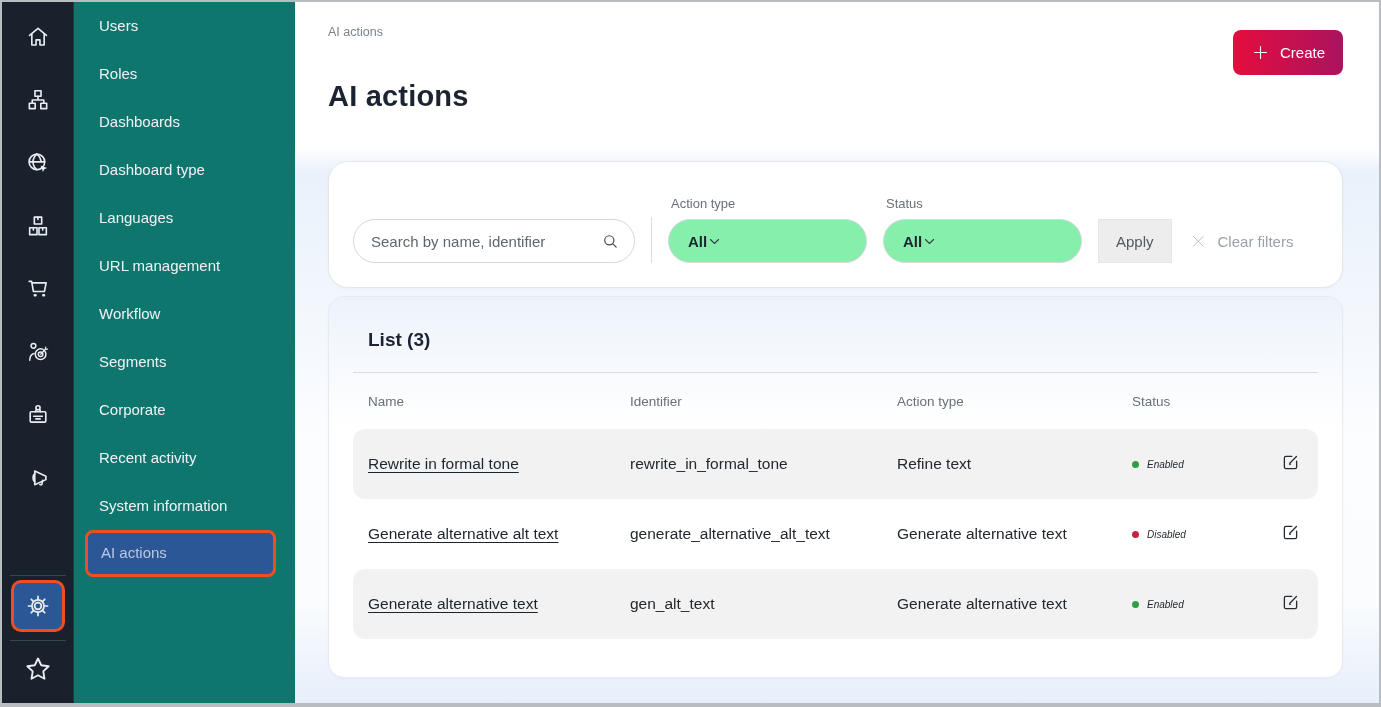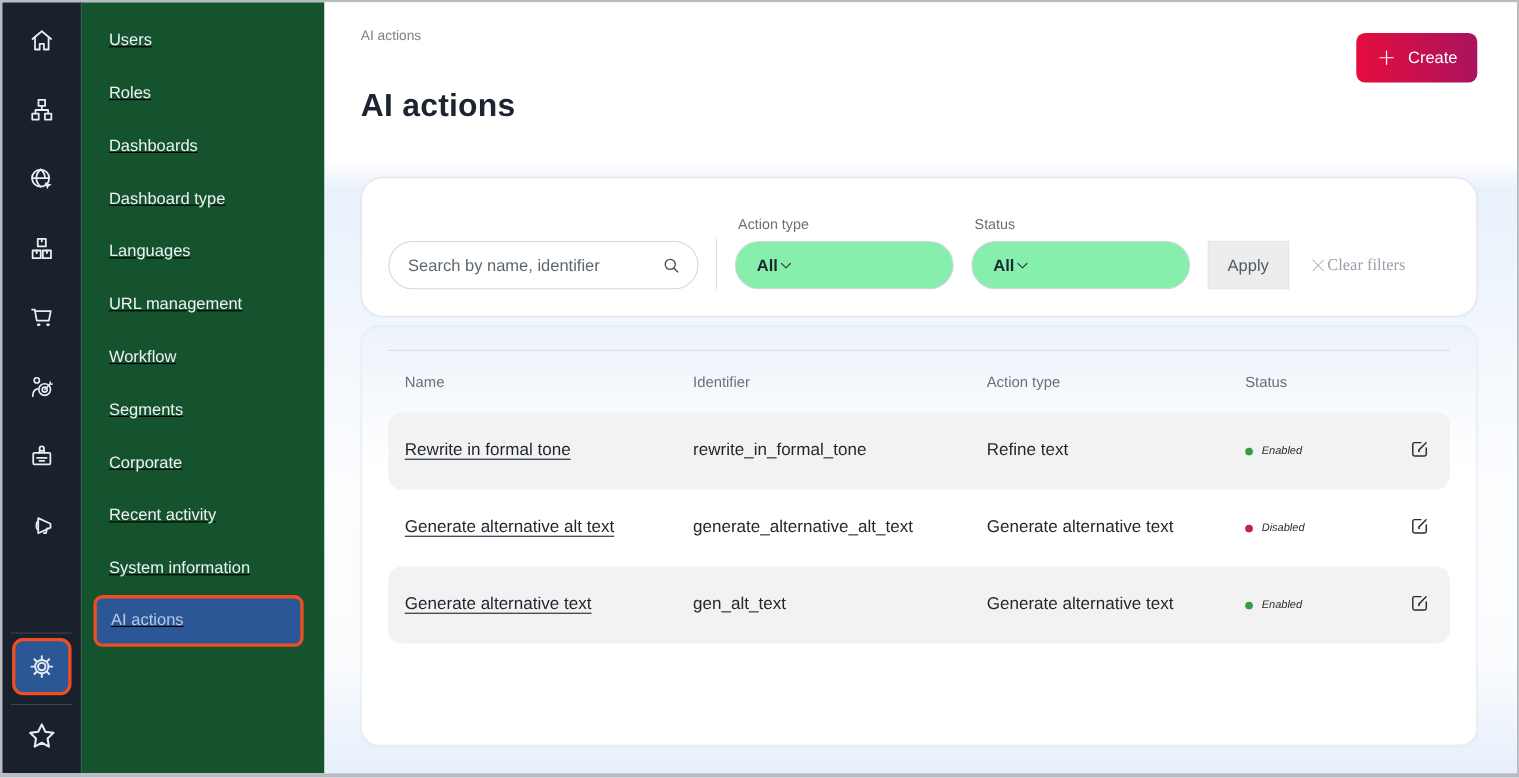--- a/index.html
+++ b/index.html
@@ -15,21 +15,21 @@
   .rail-divider { width:56px; height:1px; background:#3a4350; flex:none; }
   .rail-divider.top { margin-top:47px; }
   .rail-divider.bottom { margin-top:8px; }
   .gear-box { margin-top:4px; width:54px; height:52px; border:3px solid #ee4e20; border-radius:10px;
               background:#2b5796; display:flex; align-items:center; justify-content:center; }
   .gear-box svg { width:26px; height:26px; color:#e9edf2; }
   .star-wrap { margin-top:13px; color:#e9edf2; }
   .star-wrap svg { width:30px; height:30px; }
 
   
-  .menu { width:221px; background:#14532d; padding-top:11px; flex:none;text-decoration:underline; }
+  .menu { width:221px; background:#0f766e; flex:none; }
   .menu-item { height:48px; line-height:48px; padding-left:25px; color:#eff2f5; font-size:15px; cursor:default; }
   .menu-item.selected { height:47px; line-height:40px; margin:0 19px 0 11px; padding-left:13px;
                         border:3px solid #ee4e20; border-radius:8px; background:#2b5796; color:#b9c9e3; }
 
   
   .main { flex:1; position:relative; padding:0 36px 0 33px;
           background:linear-gradient(180deg,#ffffff 0px,#ffffff 146px,#e9f1fb 170px,#f2f7fd 300px,#fcfdff 440px,#fafcfe 600px,#e7effb 701px); }
   .breadcrumb { margin-top:23px; font-size:12.5px; color:#7b838c; }
   .create-btn { position:absolute; top:28px; right:36px; height:45px; min-width:103px; padding:0 18px;
                 border:none; border-radius:8px; background:linear-gradient(90deg,#e50d3d,#aa135f);
@@ -47,21 +47,21 @@
   .search-box svg { width:19px; height:19px; color:#3f4a55; flex:none; }
   .v-divider { width:1px; height:46px; background:#dadde1; align-self:flex-end; }
   .field { display:flex; flex-direction:column; }
   .field-label { font-size:13px; color:#6a7078; margin:0 0 8px 3px; }
   .select-box { width:199px; height:44px; border:1px solid #d5d7db; border-radius:22px; background:#86efac;
                 display:flex; align-items:center; padding:0 16px 0 19px; cursor:pointer; }
   .select-value { font-size:15px; font-weight:700; color:#1c2530; }
   .select-box svg { width:15px; height:15px; color:#39414b; }
   .apply-btn { height:44px; padding:0 17px; background:#ededee; border:1px solid #e6e6e8; border-radius:0;
                color:#4f5a63; font-size:15px; font-family:inherit; cursor:pointer; }
-  .clear-btn { display:flex; align-items:center; height:44px; margin-left:2px; color:#9aa1aa; font-size:15px; cursor:pointer;font-family:Liberation Serif, serif; }
+  .clear-btn { display:flex; align-items:center; gap:11px; height:44px; margin-left:2px; color:#9aa1aa; font-size:15px; cursor:pointer; }
   .clear-btn svg { width:17px; height:17px; color:#b3bac2; }
 
   
   .list-card { margin-top:8px; height:382px; border:1px solid #e7ebf0; border-radius:16px;
                background:linear-gradient(180deg,#edf3fb 0%,#ffffff 34%); box-shadow:0 1px 3px rgba(20,40,80,.04); padding:0 24px; }
   .list-title { padding:32px 0 0 15px; font-size:19px; font-weight:700; color:#1b2430; }
   .list-rule { margin-top:21px; height:1px; background:#d8dce1; }
   .grid-row { display:grid; grid-template-columns:262px 267px 235px 1fr 56px; align-items:center; padding:0 16px 0 15px; }
   .thead { height:56px; font-size:13.5px; color:#697077; }
   .trow { height:70px; font-size:15.5px; color:#23282e; border-radius:12px; }
@@ -218,20 +218,21 @@
       <button class="apply-btn">Apply</button>
       <div class="clear-btn">
         <svg viewBox="0 0 24 24" fill="none" stroke="currentColor" stroke-width="1.3" stroke-linecap="round">
             <path d="M5 5l13.5 13.5M18.5 5 5 18.5"></path>
           </svg>
         <span>Clear filters</span>
       </div>
     </div>
 
     <div class="list-card">
+      <div class="list-title">List (3)</div>
       <div class="list-rule"></div>
 
       <div class="grid-row thead">
         <div>Name</div>
         <div>Identifier</div>
         <div>Action type</div>
         <div>Status</div>
         <div></div>
       </div>
 

